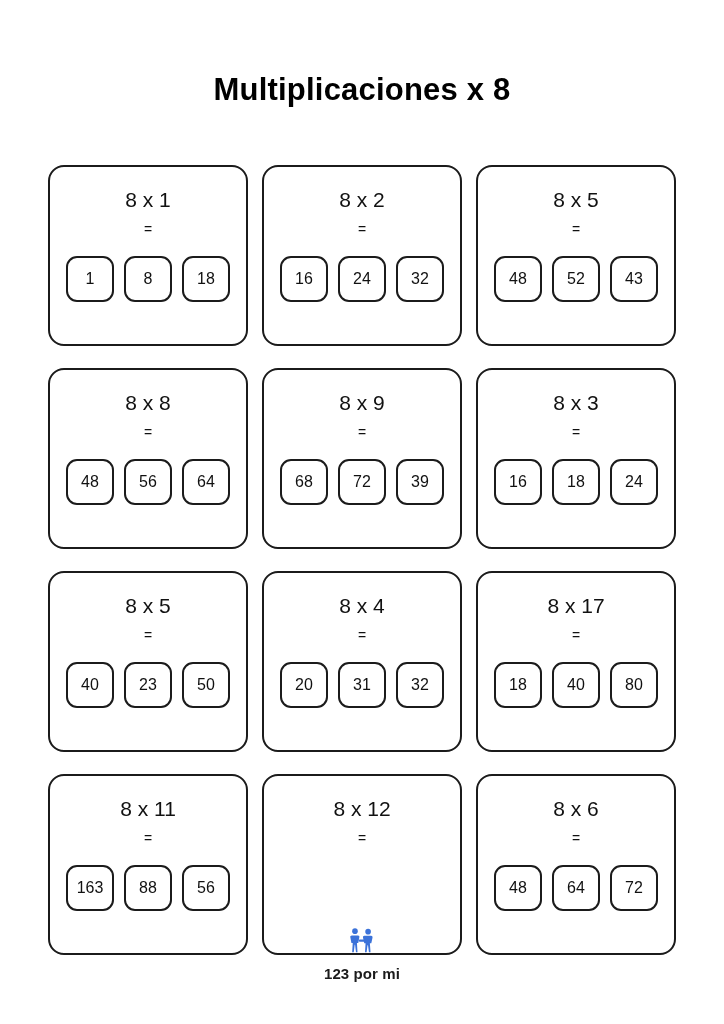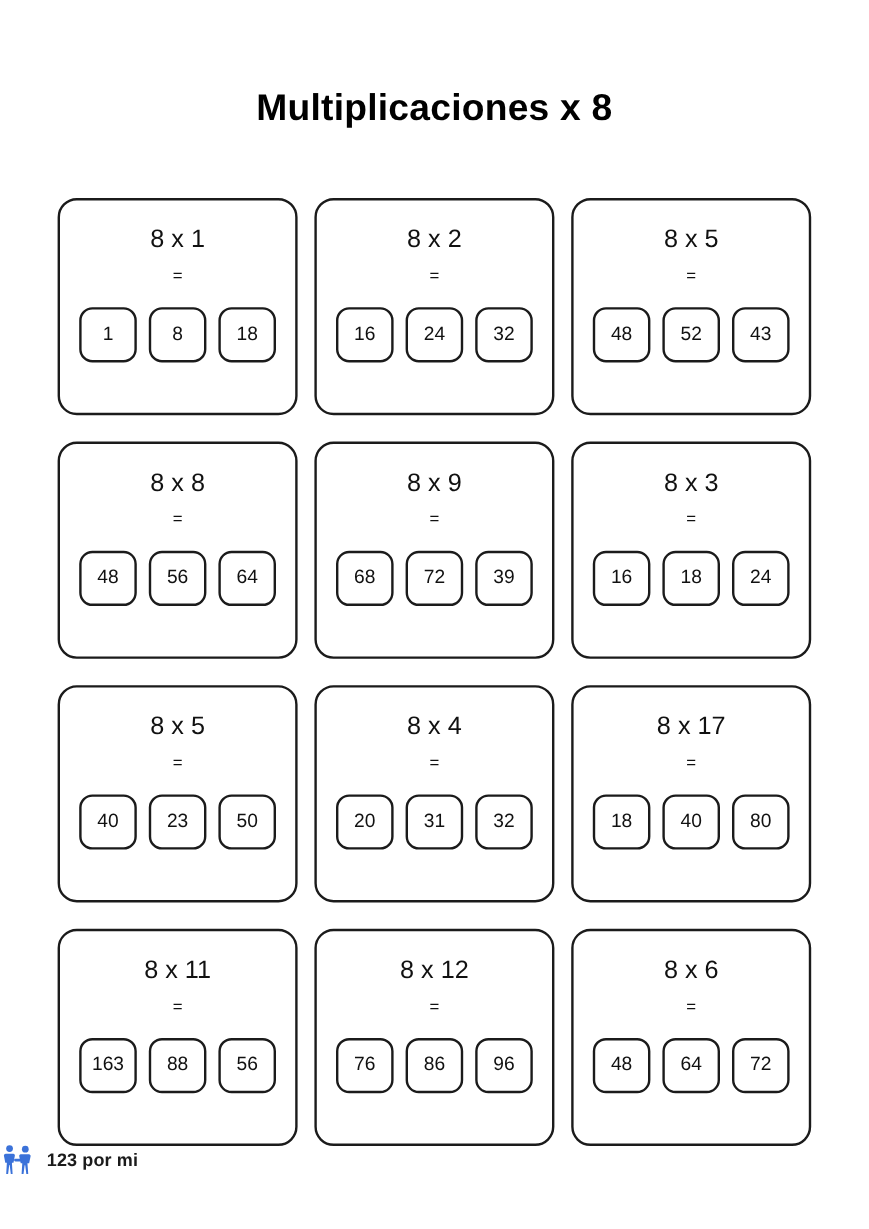--- a/index.html
+++ b/index.html
@@ -85,20 +85,21 @@
     background: #ffffff;
   }
   .footer {
     position: absolute;
     left: 0;
     right: 0;
     bottom: 42px;
     display: flex;
     align-items: center;
     gap: 9px;
+    flex-direction: column;
   }
   .footer-logo {
     width: 30px;
     height: 30px;
     display: block;
   }
   .footer-text {
     font-size: 15px;
     font-weight: bold;
     color: #1b1b1b;
@@ -210,25 +211,20 @@
       <div class="options">
         <div class="option">163</div>
         <div class="option">88</div>
         <div class="option">56</div>
       </div>
     </div>
 
     <div class="card">
       <div class="card-expression">8 x 12</div>
       <div class="card-equals">=</div>
-      <div class="options">
-        <div class="option">76</div>
-        <div class="option">86</div>
-        <div class="option">96</div>
-      </div>
     </div>
 
     <div class="card">
       <div class="card-expression">8 x 6</div>
       <div class="card-equals">=</div>
       <div class="options">
         <div class="option">48</div>
         <div class="option">64</div>
         <div class="option">72</div>
       </div>

